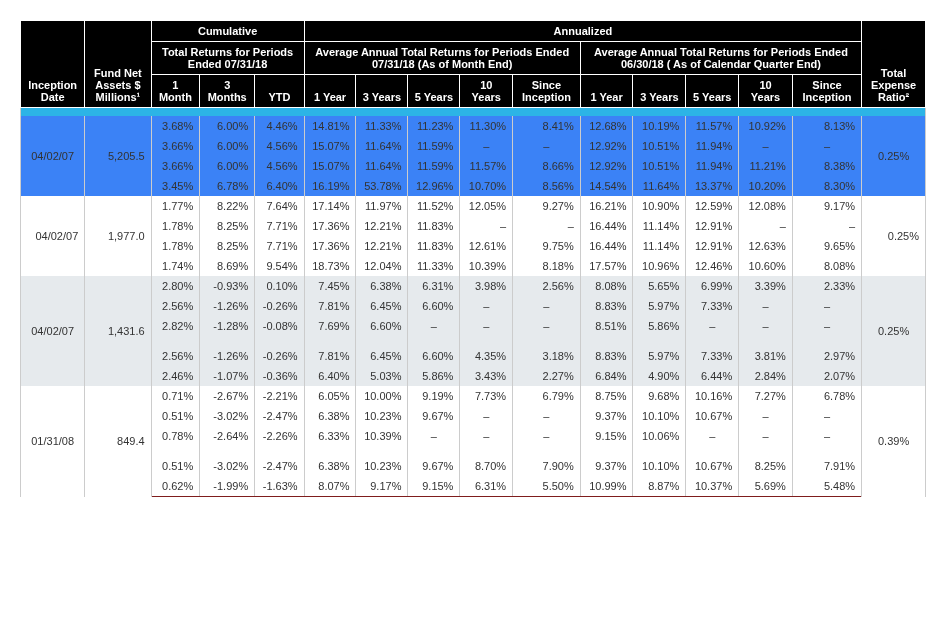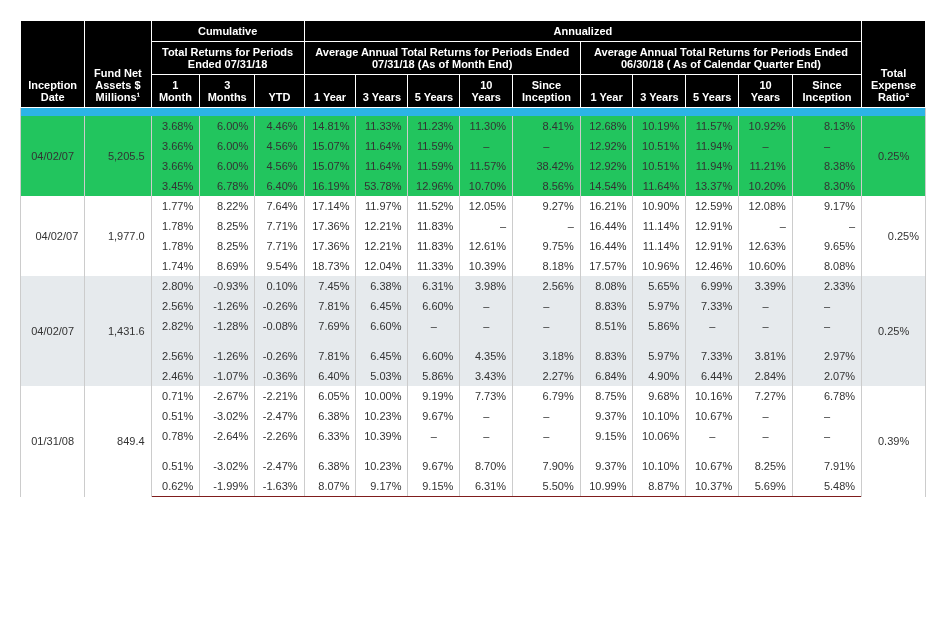--- a/index.html
+++ b/index.html
@@ -30,21 +30,21 @@
     border-right: 1px solid #ccc;
   }
   td.center {
     text-align: center;
   }
   .accent-row td {
     background: #2cb4e6;
     height: 8px;
     padding: 0;
   }
-  .group-1 td { background: #22c55e; }
+  .group-1 td { background: #3b82f6; }
   .group-2 td { background: #ffffff; text-align: right; }
   .group-3 td { background: #e6eaed; margin-left: 40px; }
   .group-3b td { background: #e6eaed; padding-top: 14px; }
   .group-4 td { background: #ffffff; margin-top: 8px; }
   .group-4b td { background: #ffffff; padding-top: 14px; }
   .last-row td { border-bottom: 1px solid #7f1d1d; }
   .dash { text-align: center; }
 </style>
 </head>
 <body>
@@ -117,21 +117,21 @@
         <td class="dash">–</td>
       </tr>
       <tr class="group-1">
         <td>3.66%</td>
         <td>6.00%</td>
         <td>4.56%</td>
         <td>15.07%</td>
         <td>11.64%</td>
         <td>11.59%</td>
         <td>11.57%</td>
-        <td>38.42%</td>
+        <td>8.66%</td>
         <td>12.92%</td>
         <td>10.51%</td>
         <td>11.94%</td>
         <td>11.21%</td>
         <td>8.38%</td>
       </tr>
       <tr class="group-1">
         <td>3.45%</td>
         <td>6.78%</td>
         <td>6.40%</td>

